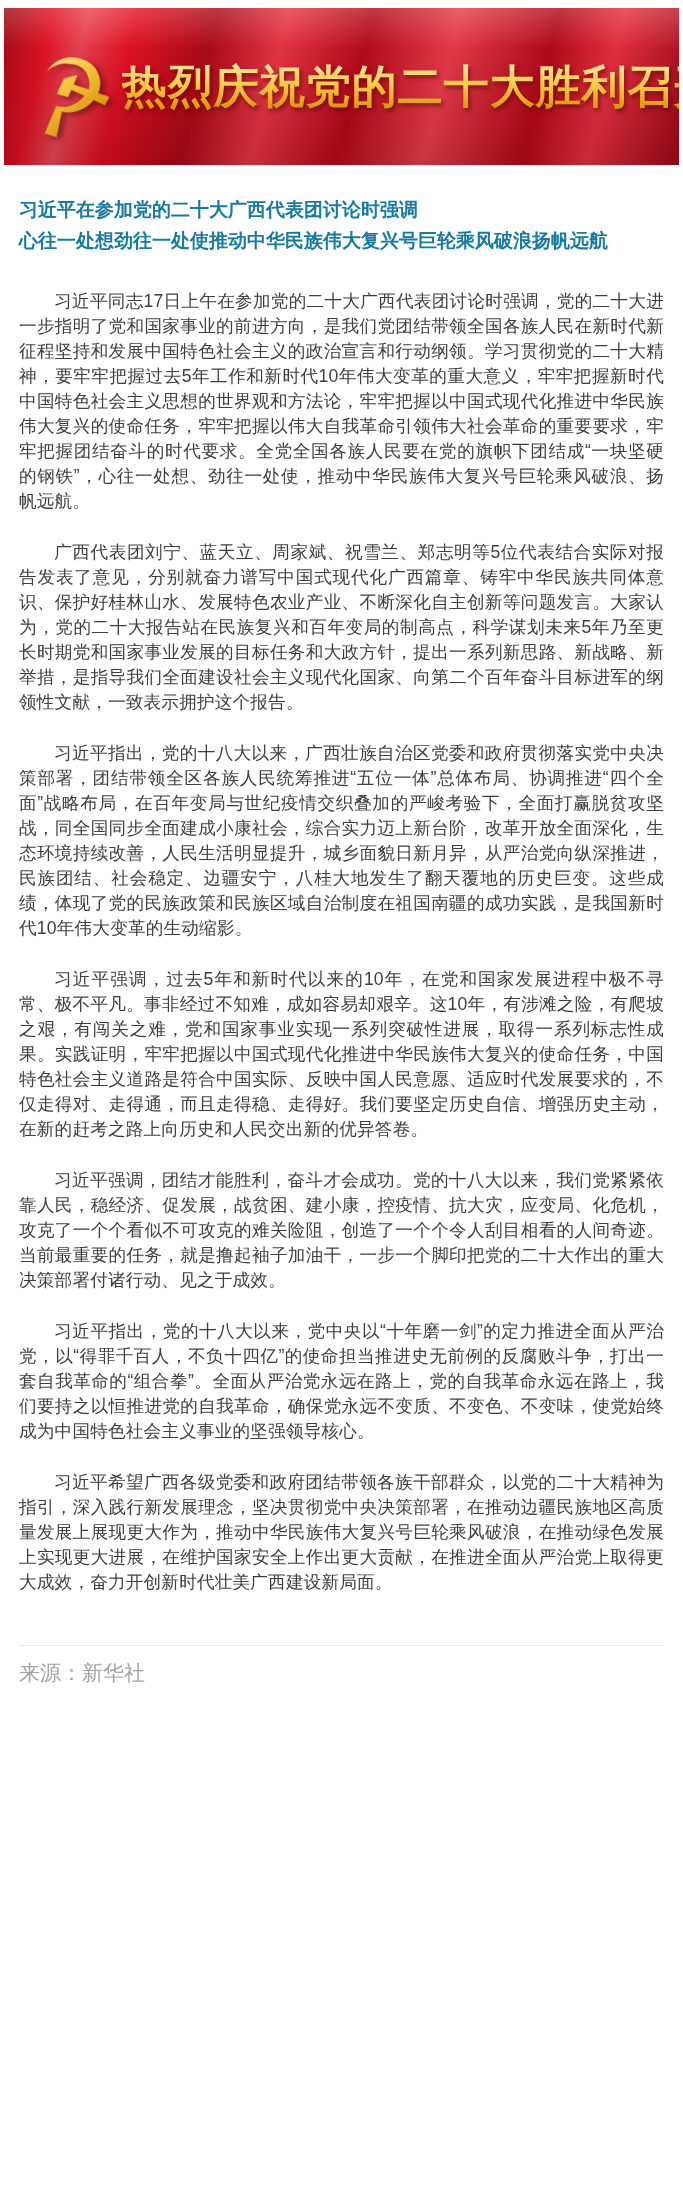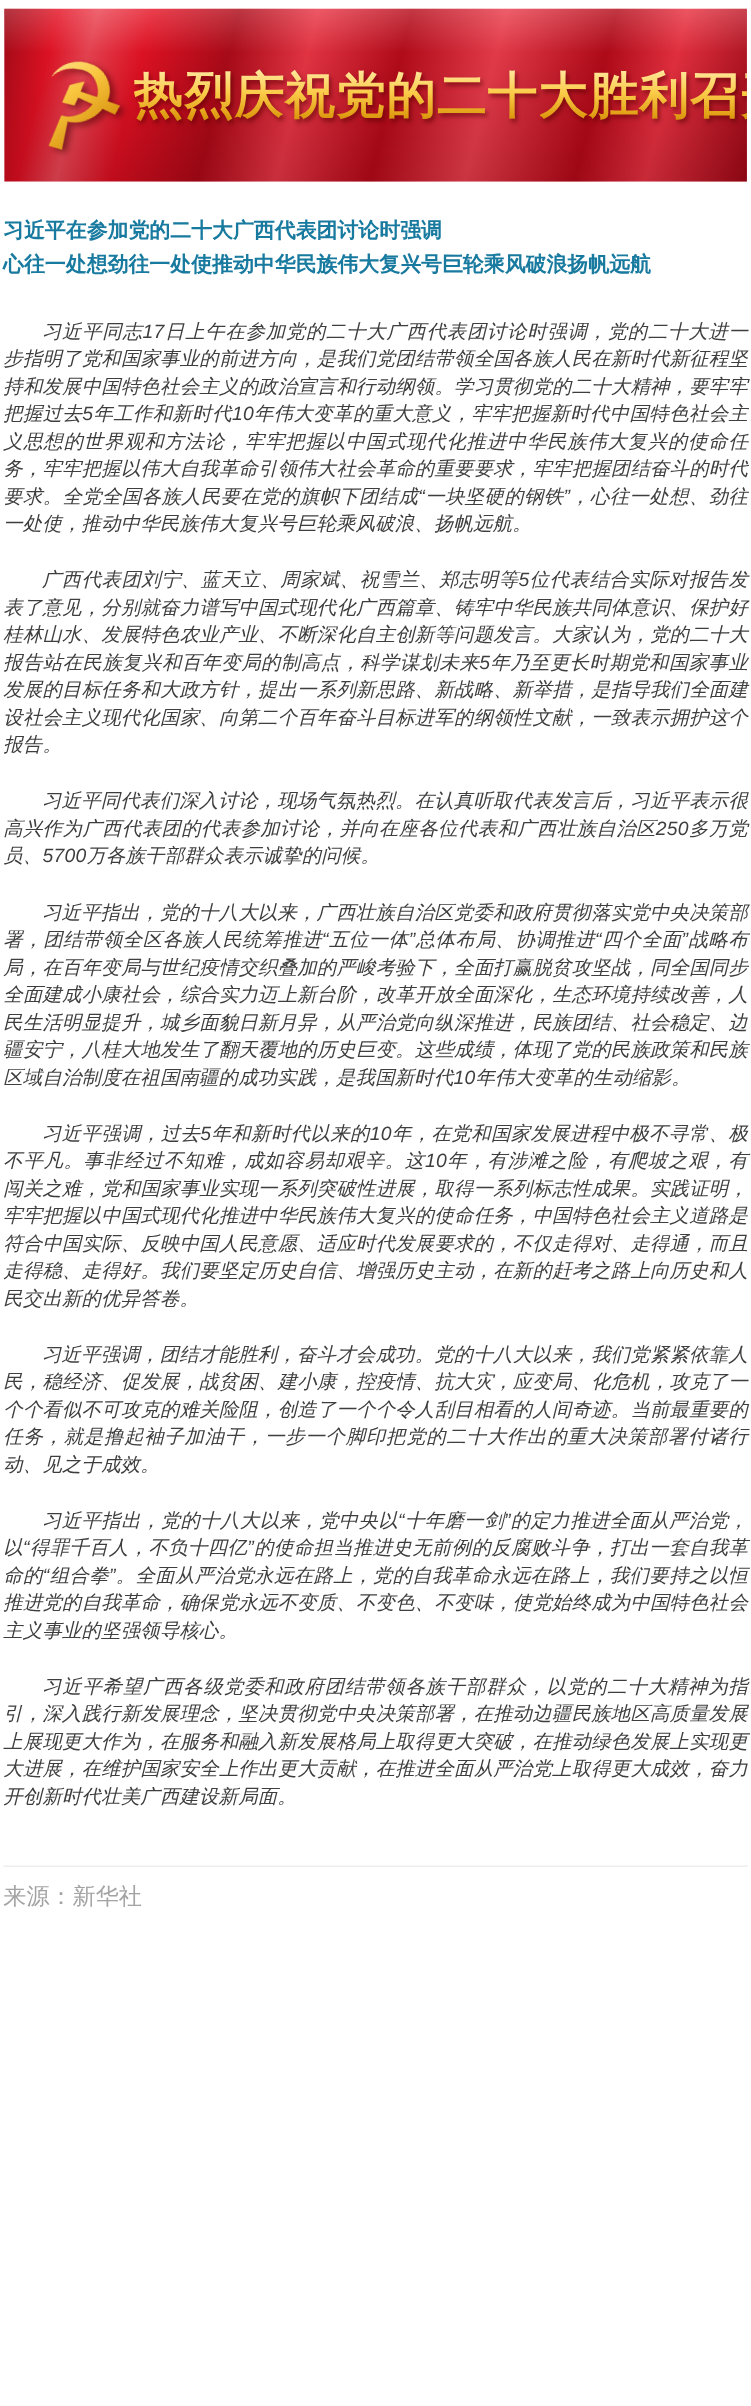--- a/index.html
+++ b/index.html
@@ -56,31 +56,31 @@
     color:#f7c035;
     background-image:linear-gradient(180deg,#ffe9a4 8%,#fbcc4a 45%,#e09d13 80%,#c27c07 100%);
     -webkit-background-clip:text;
     background-clip:text;
     -webkit-text-fill-color:transparent;
     filter:drop-shadow(2px 3px 2px rgba(80,0,0,.55));
     padding-right:14px;
   }
 
   
-  .content{padding:0 3px;}
+  .content{padding:0 19px;}
   .title{
     margin:29px 0 0 0;
     font-size:19px;
     font-weight:bold;
     line-height:31px;
     color:#187a9f;
   }
   .title .title-line{display:block;}
 
-  .body-text{margin-top:33px;font-style:italic;}
+  .body-text{margin-top:33px;}
   .body-text p{
     margin:0 0 26px 0;
     font-size:17.6px;
     line-height:25px;
     color:#3e3e3e;
     text-align:justify;
     text-indent:2em;
     letter-spacing:.2px;
   }
 
@@ -109,25 +109,24 @@
   <div class="content">
 
     <h1 class="title">
       <span class="title-line">习近平在参加党的二十大广西代表团讨论时强调</span>
       <span class="title-line">心往一处想劲往一处使推动中华民族伟大复兴号巨轮乘风破浪扬帆远航</span>
     </h1>
 
     <div class="body-text">
       <p>习近平同志17日上午在参加党的二十大广西代表团讨论时强调，党的二十大进一步指明了党和国家事业的前进方向，是我们党团结带领全国各族人民在新时代新征程坚持和发展中国特色社会主义的政治宣言和行动纲领。学习贯彻党的二十大精神，要牢牢把握过去5年工作和新时代10年伟大变革的重大意义，牢牢把握新时代中国特色社会主义思想的世界观和方法论，牢牢把握以中国式现代化推进中华民族伟大复兴的使命任务，牢牢把握以伟大自我革命引领伟大社会革命的重要要求，牢牢把握团结奋斗的时代要求。全党全国各族人民要在党的旗帜下团结成“一块坚硬的钢铁”，心往一处想、劲往一处使，推动中华民族伟大复兴号巨轮乘风破浪、扬帆远航。</p>
       <p>广西代表团刘宁、蓝天立、周家斌、祝雪兰、郑志明等5位代表结合实际对报告发表了意见，分别就奋力谱写中国式现代化广西篇章、铸牢中华民族共同体意识、保护好桂林山水、发展特色农业产业、不断深化自主创新等问题发言。大家认为，党的二十大报告站在民族复兴和百年变局的制高点，科学谋划未来5年乃至更长时期党和国家事业发展的目标任务和大政方针，提出一系列新思路、新战略、新举措，是指导我们全面建设社会主义现代化国家、向第二个百年奋斗目标进军的纲领性文献，一致表示拥护这个报告。</p>
-      <p>习近平同代表们深入讨论，现场气氛热烈。在认真听取代表发言后，习近平表示很高兴作为广西代表团的代表参加讨论，并向在座各位代表和广西壮族自治区250多万党员、5700万各族干部群众表示诚挚的问候。</p>
       <p>习近平指出，党的十八大以来，广西壮族自治区党委和政府贯彻落实党中央决策部署，团结带领全区各族人民统筹推进“五位一体”总体布局、协调推进“四个全面”战略布局，在百年变局与世纪疫情交织叠加的严峻考验下，全面打赢脱贫攻坚战，同全国同步全面建成小康社会，综合实力迈上新台阶，改革开放全面深化，生态环境持续改善，人民生活明显提升，城乡面貌日新月异，从严治党向纵深推进，民族团结、社会稳定、边疆安宁，八桂大地发生了翻天覆地的历史巨变。这些成绩，体现了党的民族政策和民族区域自治制度在祖国南疆的成功实践，是我国新时代10年伟大变革的生动缩影。</p>
       <p>习近平强调，过去5年和新时代以来的10年，在党和国家发展进程中极不寻常、极不平凡。事非经过不知难，成如容易却艰辛。这10年，有涉滩之险，有爬坡之艰，有闯关之难，党和国家事业实现一系列突破性进展，取得一系列标志性成果。实践证明，牢牢把握以中国式现代化推进中华民族伟大复兴的使命任务，中国特色社会主义道路是符合中国实际、反映中国人民意愿、适应时代发展要求的，不仅走得对、走得通，而且走得稳、走得好。我们要坚定历史自信、增强历史主动，在新的赶考之路上向历史和人民交出新的优异答卷。</p>
       <p>习近平强调，团结才能胜利，奋斗才会成功。党的十八大以来，我们党紧紧依靠人民，稳经济、促发展，战贫困、建小康，控疫情、抗大灾，应变局、化危机，攻克了一个个看似不可攻克的难关险阻，创造了一个个令人刮目相看的人间奇迹。当前最重要的任务，就是撸起袖子加油干，一步一个脚印把党的二十大作出的重大决策部署付诸行动、见之于成效。</p>
       <p>习近平指出，党的十八大以来，党中央以“十年磨一剑”的定力推进全面从严治党，以“得罪千百人，不负十四亿”的使命担当推进史无前例的反腐败斗争，打出一套自我革命的“组合拳”。全面从严治党永远在路上，党的自我革命永远在路上，我们要持之以恒推进党的自我革命，确保党永远不变质、不变色、不变味，使党始终成为中国特色社会主义事业的坚强领导核心。</p>
-      <p>习近平希望广西各级党委和政府团结带领各族干部群众，以党的二十大精神为指引，深入践行新发展理念，坚决贯彻党中央决策部署，在推动边疆民族地区高质量发展上展现更大作为，在服务和融入新发展格局上取得更大突破，在推动绿色发展上实现更大进展，在维护国家安全上作出更大贡献，在推进全面从严治党上取得更大成效，奋力开创新时代壮美广西建设新局面。</p>
+      <p>习近平希望广西各级党委和政府团结带领各族干部群众，以党的二十大精神为指引，深入践行新发展理念，坚决贯彻党中央决策部署，在推动边疆民族地区高质量发展上展现更大作为，推动中华民族伟大复兴号巨轮乘风破浪，在推动绿色发展上实现更大进展，在维护国家安全上作出更大贡献，在推进全面从严治党上取得更大成效，奋力开创新时代壮美广西建设新局面。</p>
     </div>
 
     <div class="footer-divider"></div>
     <div class="source">来源：新华社</div>
 
   </div>
 </div>
 
 </body></html>

